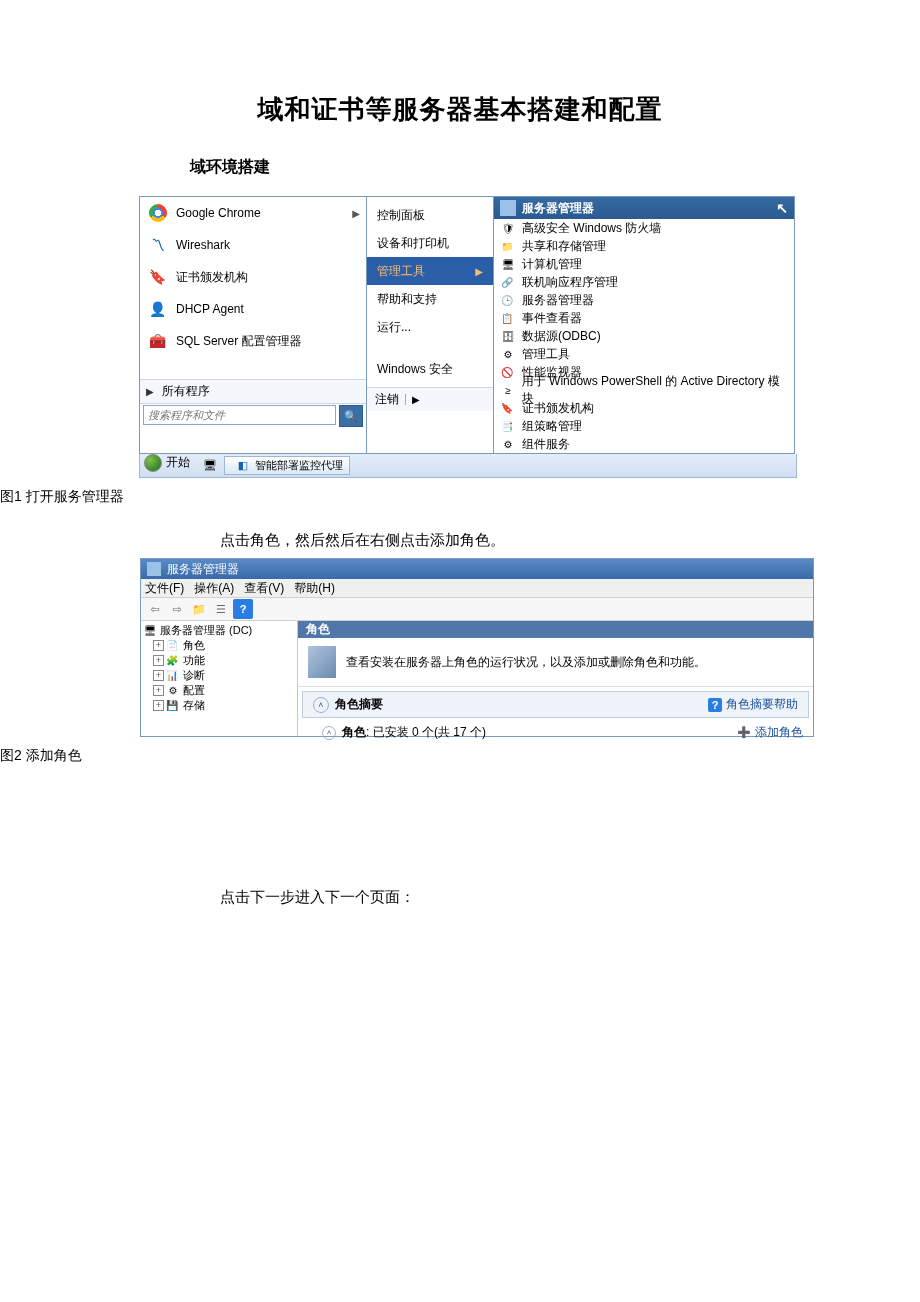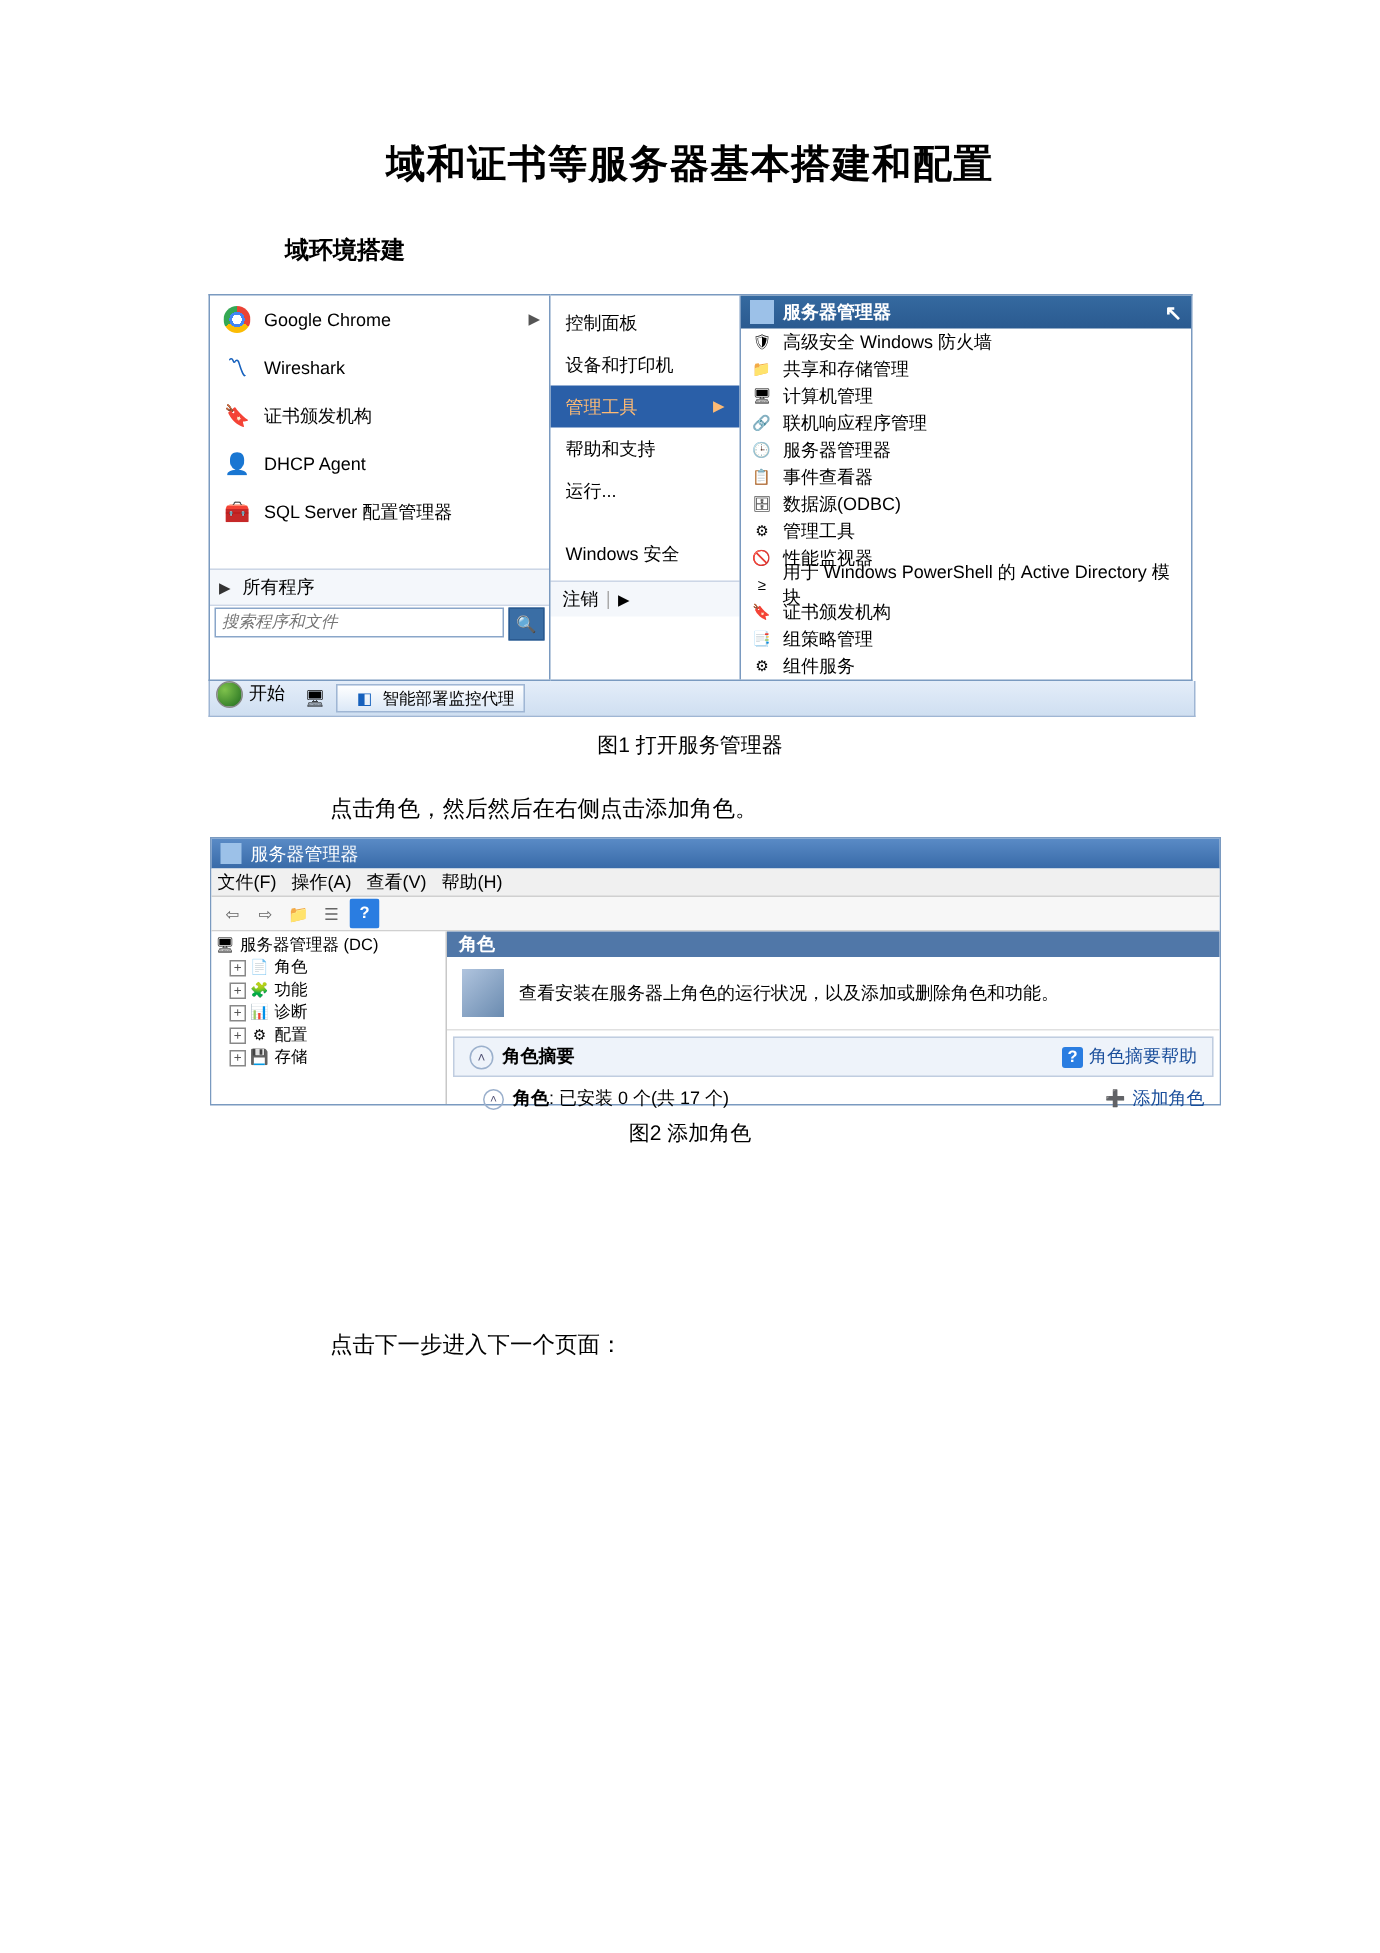--- a/index.html
+++ b/index.html
@@ -1,20 +1,20 @@
 <!DOCTYPE html>
 <html><head>
 <meta charset="utf-8">
 <style>
 html,body{margin:0;padding:0;background:#fff;font-family:"Microsoft YaHei","SimSun",Arial,sans-serif;color:#000}
 .page{width:920px;min-height:1302px;margin:0 auto;box-sizing:border-box;padding:92px 0 0 0}
 h1{font-size:26px;font-weight:700;text-align:center;margin:0 0 30px 0;letter-spacing:1px}
 h2{font-size:16px;font-weight:700;margin:0 0 18px 190px}
 .para{font-size:15px;margin:0 0 6px 220px;line-height:1.6}
-.figcap{text-align:center;font-size:14px;margin:10px 0 22px 0}
+.figcap{font-size:14px;margin:10px 0 22px 0}
 
 .fig1{width:656px;margin:2px 0 0 139px;border-collapse:collapse}
 .fig1 td{vertical-align:top;padding:0}
 
 .start-col{width:226px;background:#fff;border:1px solid #7a9ac0;border-right:none;font-size:12px}
 .prog{display:flex;align-items:center;height:32px;padding:0 6px;border-bottom:0}
 .prog .ic{width:24px;height:24px;display:flex;align-items:center;justify-content:center;margin-right:6px;font-size:14px}
 .prog .arrow{margin-left:auto;color:#555;font-size:10px}
 .allprog{display:flex;align-items:center;height:23px;padding:0 6px;border-top:1px solid #ccd6e6;background:#f4f7fb}
 .allprog .arrow{margin-right:8px;color:#333;font-size:10px}

